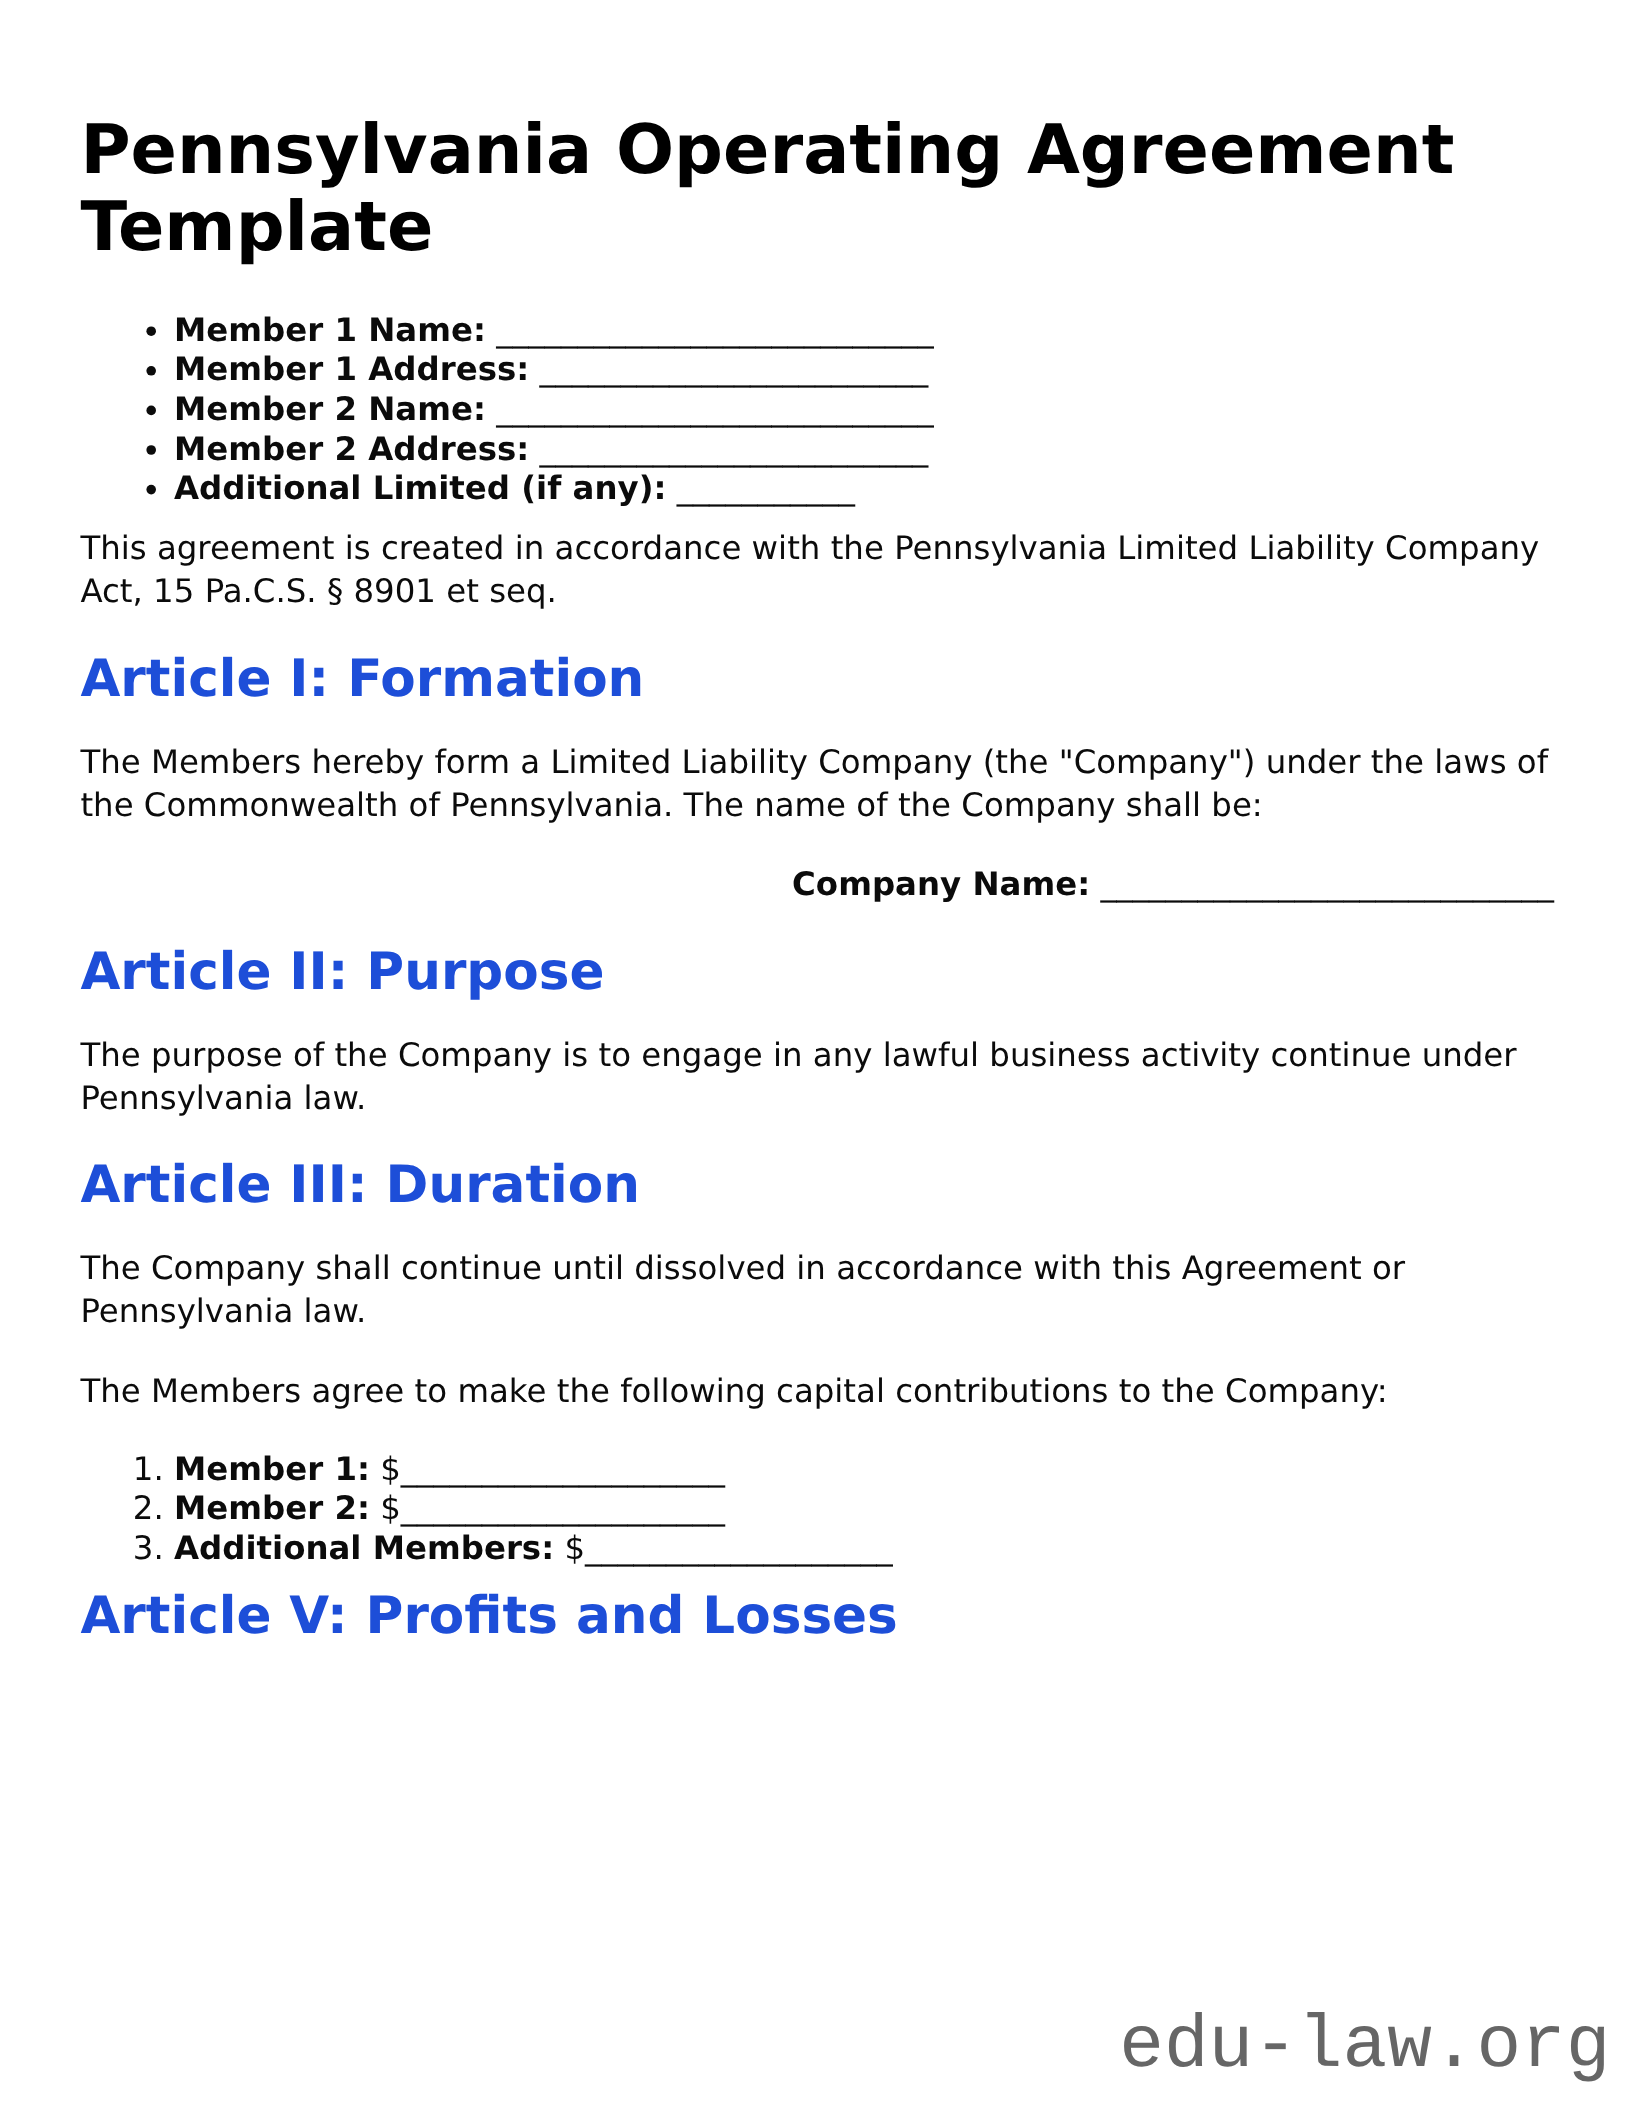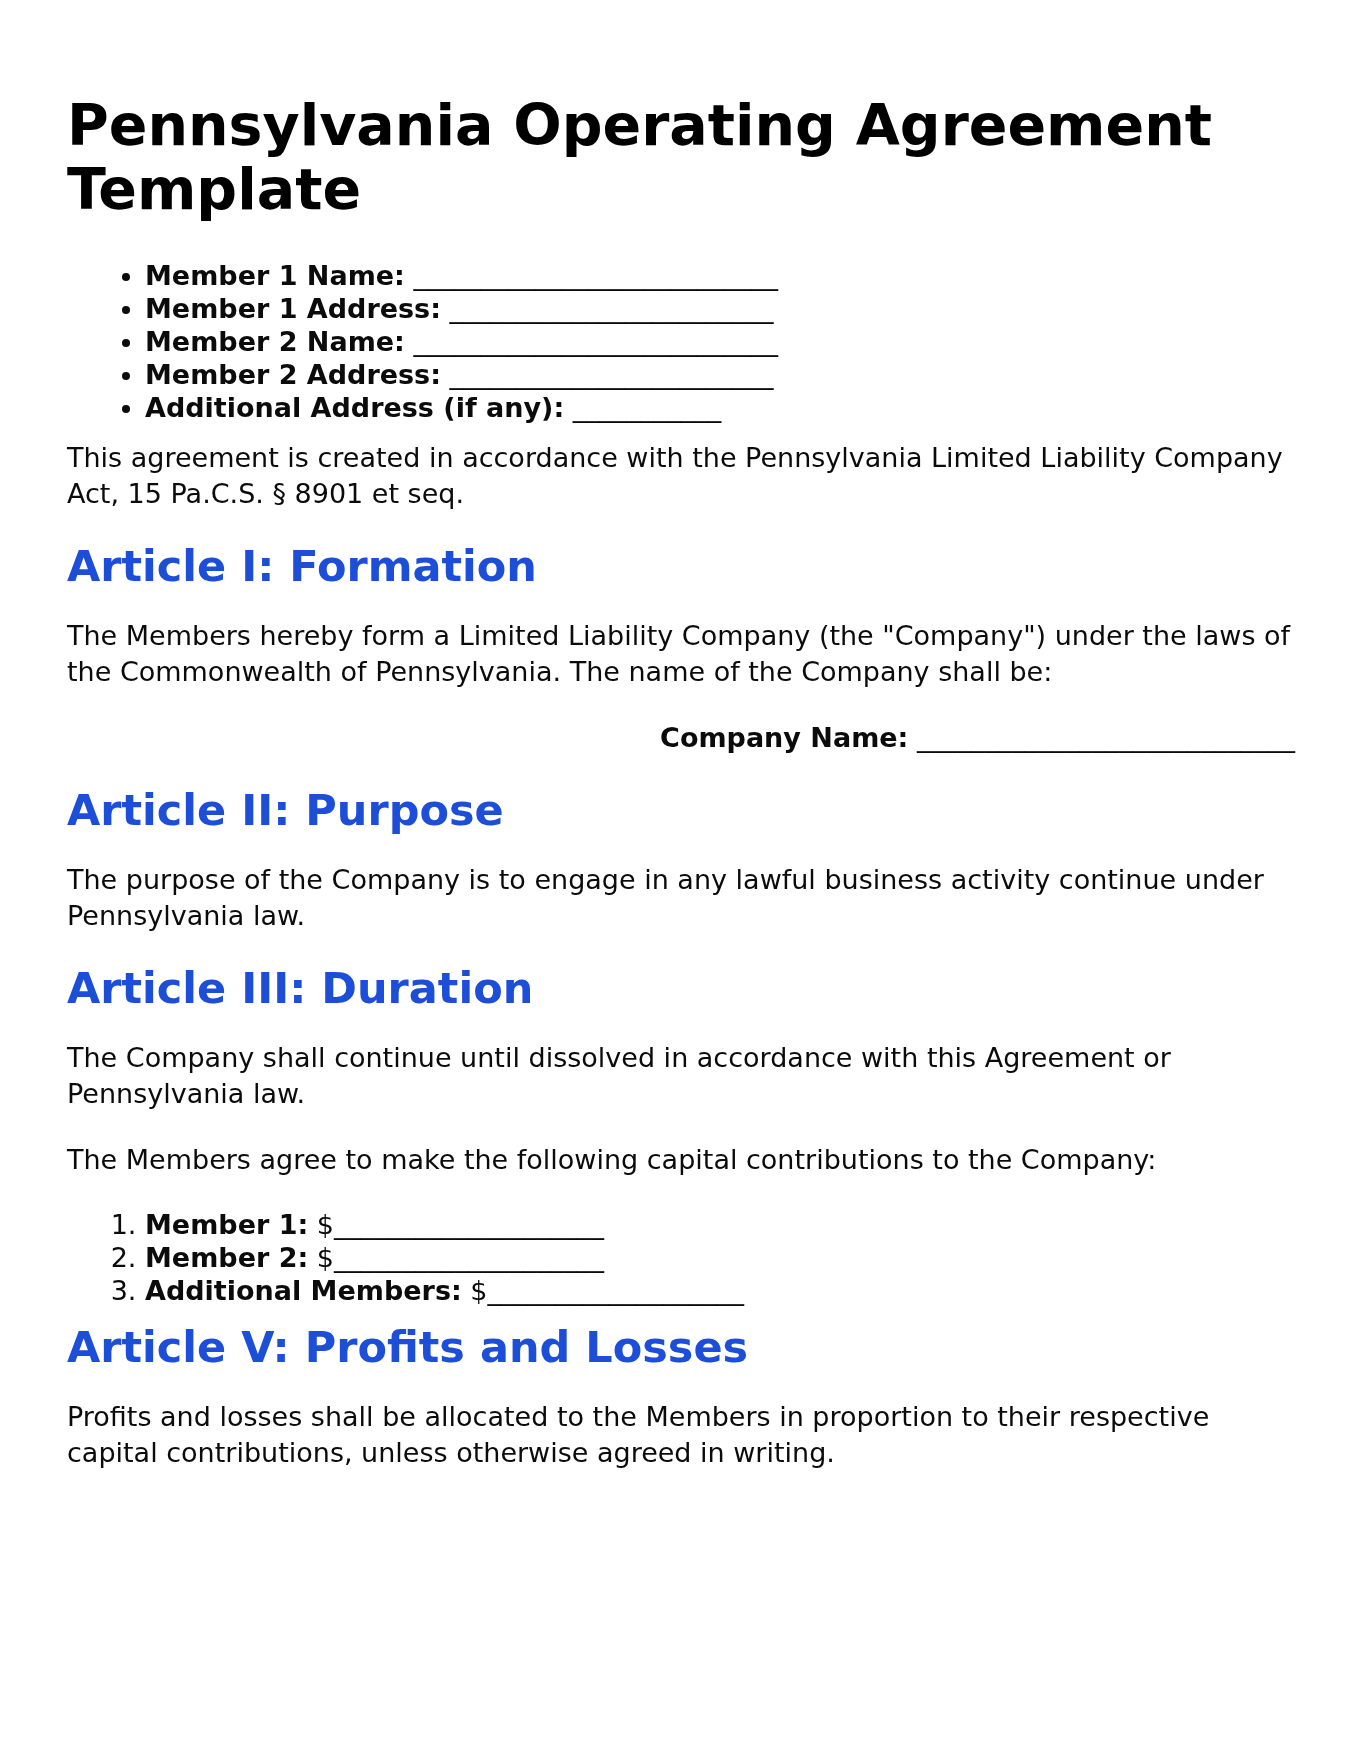--- a/index.html
+++ b/index.html
@@ -73,21 +73,21 @@
 <div class="page">
 
   <h1 class="doc-title">Pennsylvania Operating Agreement Template</h1>
 
 
   <ul class="members-list">
     <li><span class="b">Member 1 Name:</span><span> ___________________________</span></li>
     <li><span class="b">Member 1 Address:</span><span> ________________________</span></li>
     <li><span class="b">Member 2 Name:</span><span> ___________________________</span></li>
     <li><span class="b">Member 2 Address:</span><span> ________________________</span></li>
-    <li><span class="b">Additional Address (if any):</span><span> ___________</span></li>
+    <li><span class="b">Additional Limited (if any):</span><span> ___________</span></li>
   </ul>
 
   <p class="body-text">This agreement is created in accordance with the Pennsylvania Limited Liability Company
 Act, 15 Pa.C.S. § 8901 et seq.</p>
 
   <h2 class="article-heading">Article I: Formation</h2>
   <p class="body-text">The Members hereby form a Limited Liability Company (the "Company") under the laws of
 the Commonwealth of Pennsylvania. The name of the Company shall be:</p>
 
   <p class="field-line"><span class="b">Company Name:</span><span> ____________________________</span></p>
@@ -102,17 +102,16 @@
 
   <p class="body-text">The Members agree to make the following capital contributions to the Company:</p>
 
   <ol class="contributions-list">
     <li><span class="b">Member 1:</span><span> $____________________</span></li>
     <li><span class="b">Member 2:</span><span> $____________________</span></li>
     <li><span class="b">Additional Members:</span><span> $___________________</span></li>
   </ol>
 
   <h2 class="article-heading">Article V: Profits and Losses</h2>
-  <p class="body-text">Profits and losses shall be allocated to the Members in proportion to their respective
-capital contributions, unless otherwise agreed in writing.</p>
 
+  <div class="watermark">edu-law.org</div>
 
 </div>
 
 </body></html>

